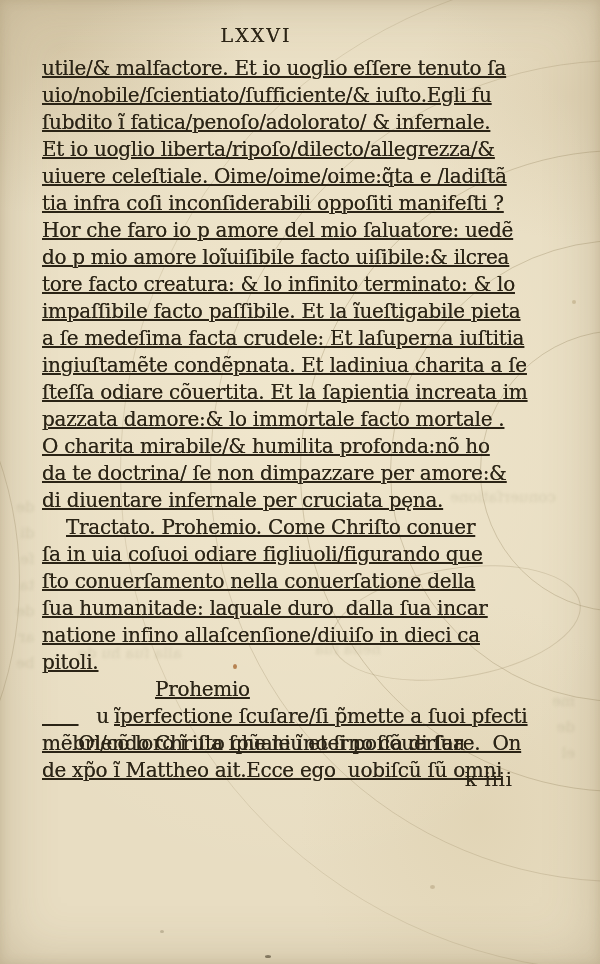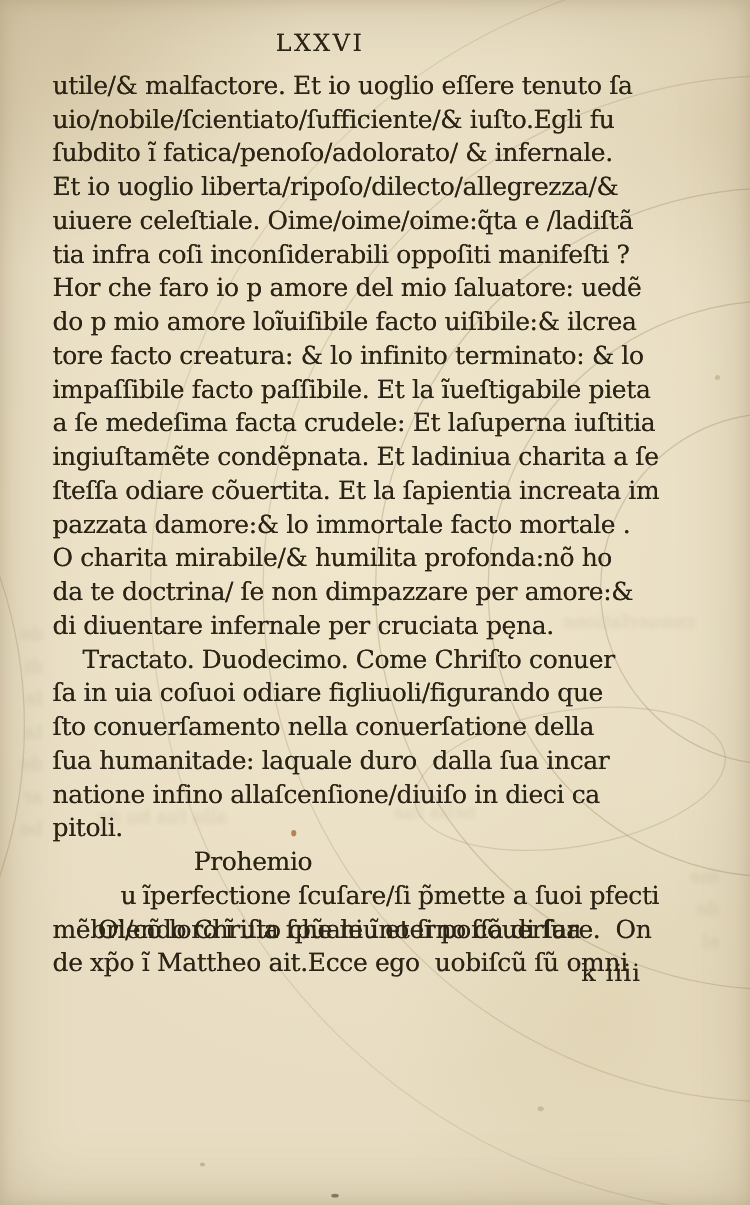--- a/index.html
+++ b/index.html
@@ -34,20 +34,21 @@
   
   .folio{
     position:absolute;left:22px;top:24px;width:468px;
     text-align:center;font-size:19px;letter-spacing:2px;
     text-shadow:0 0 0.5px rgba(43,36,22,0.75);
   }
   .textblock{
     position:absolute;left:42px;top:55px;width:480px;
     font-size:20px;line-height:27px;letter-spacing:-0.3px;
     text-shadow:0 0 0.5px rgba(43,36,22,0.75);
+    text-decoration:underline;
   }
   .line{white-space:pre;height:27px;}
   .indent1{text-indent:24px;}
   .indent2{text-indent:72px;}
   .pitoli-line{display:flex;flex-direction:column;}
   .prohemio{margin-left:113px;}
   .guide{display:inline-block;margin-left:18px;width:37px;}
   .sig{
     position:absolute;left:455px;top:768px;font-size:19px;letter-spacing:1px;
     text-shadow:0 0 0.5px rgba(43,36,22,0.75);
@@ -104,21 +105,21 @@
     <div class="line">tore facto creatura: &amp; lo infinito terminato: &amp; lo</div>
     <div class="line">impaſſibile facto paſſibile. Et la ĩueſtigabile pieta</div>
     <div class="line">a ſe medeſima facta crudele: Et laſuperna iuſtitia</div>
     <div class="line">ingiuſtamẽte condẽpnata. Et ladiniua charita a ſe</div>
     <div class="line">ſteſſa odiare cõuertita. Et la ſapientia increata im</div>
     <div class="line">pazzata damore:&amp; lo immortale facto mortale .</div>
     <div class="line">O charita mirabile/&amp; humilita profonda:nõ ho</div>
     <div class="line">da te doctrina/ ſe non dimpazzare per amore:&amp;</div>
     <div class="line">di diuentare infernale per cruciata pęna.</div>
 
-    <div class="line indent1">Tractato. Duodecimo. Come Chriſto conuer</div>
+    <div class="line indent1">Tractato. Prohemio. Come Chriſto conuer</div>
     <div class="line">ſa in uia coſuoi odiare figliuoli/figurando que</div>
     <div class="line">ſto conuerſamento nella conuerſatione della</div>
     <div class="line">ſua humanitade: laquale duro  dalla ſua incar</div>
     <div class="line">natione infino allaſcenſione/diuiſo in dieci ca</div>
 
     <div class="line pitoli-line">
       <span>pitoli.</span>
       <span class="prohemio">Prohemio</span>
     </div>
 

